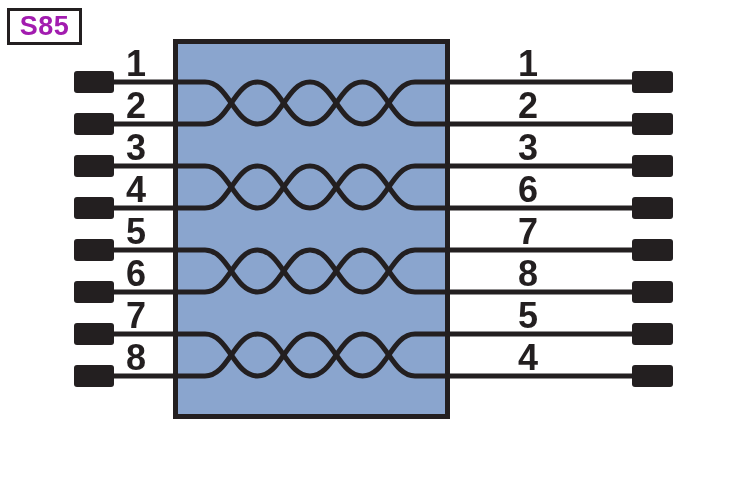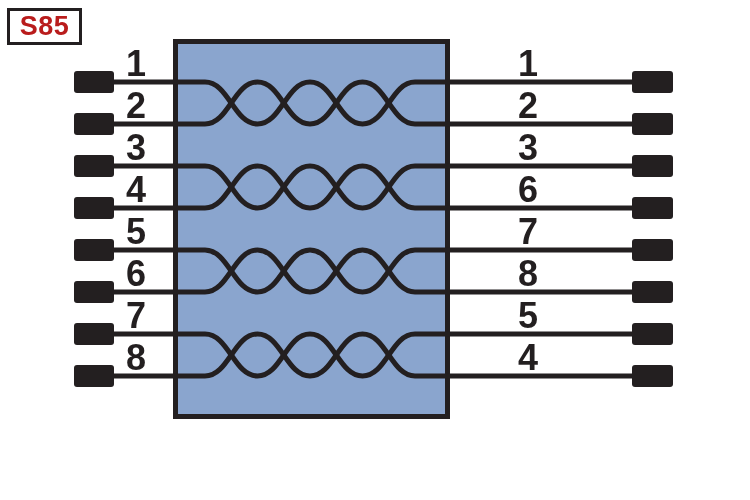--- a/index.html
+++ b/index.html
@@ -24,21 +24,21 @@
     width: 75px;
     height: 37px;
     border: 3px solid #231F20;
     box-sizing: border-box;
     display: flex;
     align-items: center;
     justify-content: center;
     font-size: 27px;
     font-weight: 700;
     letter-spacing: 0.5px;
-    color: #b91c1c;
+    color: #a21caf;
     background: #ffffff;
   }
   svg { position: absolute; left: 0; top: 0; }
   text {
     font-family: "Liberation Sans", sans-serif;
     font-weight: 700;
   }
 </style>
 </head>
 <body>

